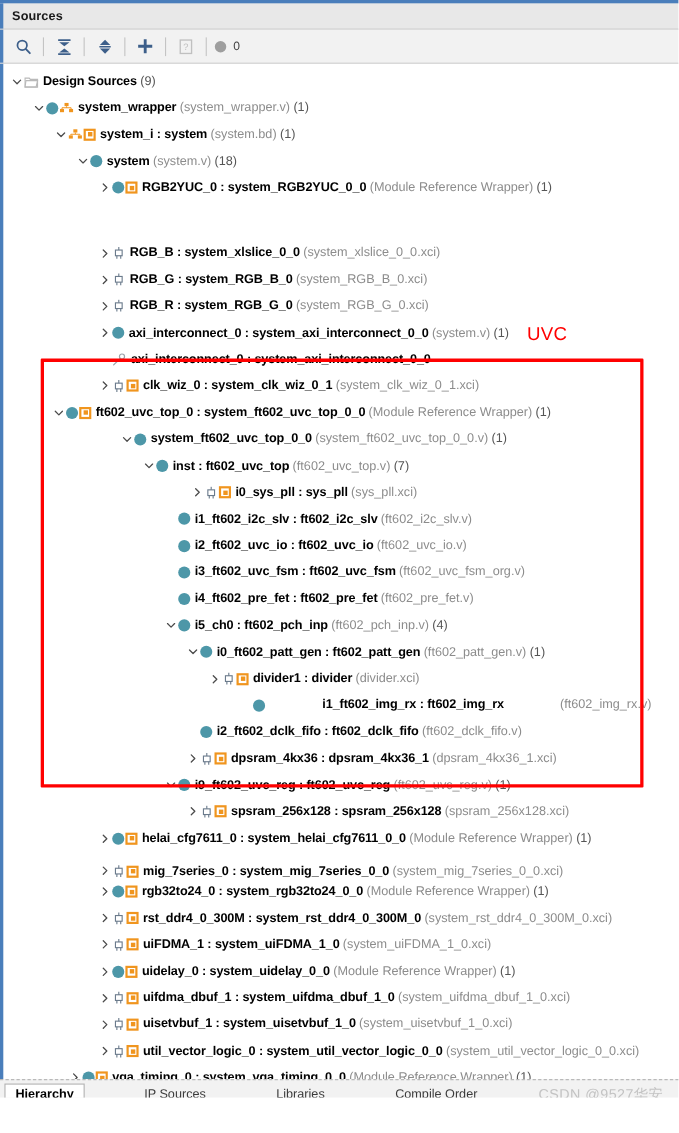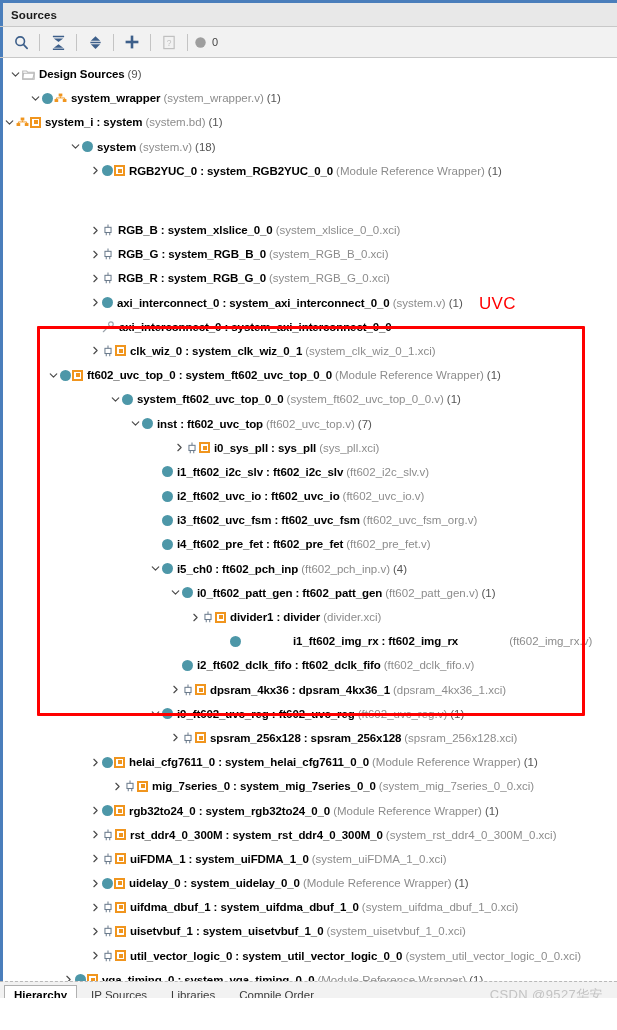--- a/index.html
+++ b/index.html
@@ -320,21 +320,21 @@
                 <line x1="7" y1="3.8" x2="7" y2="5.4" stroke="#f0951e" stroke-width="1"></line>
                 <line x1="2.5" y1="5.4" x2="11.5" y2="5.4" stroke="#f0951e" stroke-width="1"></line>
                 <line x1="2.5" y1="5.4" x2="2.5" y2="6.6" stroke="#f0951e" stroke-width="1"></line>
                 <line x1="11.5" y1="5.4" x2="11.5" y2="6.6" stroke="#f0951e" stroke-width="1"></line>
               </svg></span>
           </span>
           <span class="lbl lbl-bold">system_wrapper</span>
           <span class="dim">(system_wrapper.v)</span>
           <span class="cnt">(1)</span>
         </div>
-        <div class="row" style="">
+        <div class="row" style="padding-left: 46px;">
           <span class="twisty">
             <svg width="9" height="9" viewBox="0 0 10 10">
               <polyline points="1.4,3.2 5,6.8 8.6,3.2" fill="none" stroke="#4b4b4b" stroke-width="1.3" stroke-linecap="round" stroke-linejoin="round"></polyline>
             </svg>
           </span>
           <span class="icon-slot">
             <span class="ic-bd"><svg width="13" height="11" viewBox="0 0 14 12">
                 <rect x="5" y="0.6" width="4" height="3.2" fill="#f0951e"></rect>
                 <rect x="0.5" y="6.6" width="4" height="3.2" fill="#f0951e"></rect>
                 <rect x="9.5" y="6.6" width="4" height="3.2" fill="#f0951e"></rect>
@@ -674,21 +674,21 @@
             </svg>
           </span>
           <span class="icon-slot">
             <span class="ic-circle"></span>
             <span class="ic-osq"></span>
           </span>
           <span class="lbl">helai_cfg7611_0 : system_helai_cfg7611_0_0</span>
           <span class="dim">(Module Reference Wrapper)</span>
           <span class="cnt">(1)</span>
         </div>
-        <div class="row" style="padding-left: 108px;">
+        <div class="row" style="padding-left: 86px; align-items: flex-end;">
           <span class="twisty">
             <svg width="9" height="9" viewBox="0 0 10 10">
               <polyline points="3.2,1.4 6.8,5 3.2,8.6" fill="none" stroke="#4b4b4b" stroke-width="1.3" stroke-linecap="round" stroke-linejoin="round"></polyline>
             </svg>
           </span>
           <span class="icon-slot">
             <span class="ic-ip"><svg width="12" height="12" viewBox="0 0 13 13">
                 <rect x="3.2" y="3.6" width="6.6" height="5.6" fill="none" stroke="#6b7b8c" stroke-width="1.1"></rect>
                 <line x1="6.5" y1="0.6" x2="6.5" y2="3.6" stroke="#6b7b8c" stroke-width="1.1"></line>
                 <line x1="4.6" y1="9.2" x2="4.6" y2="12.2" stroke="#6b7b8c" stroke-width="1.1"></line>
@@ -844,21 +844,21 @@
           <span class="dim">(ft602_uvc_top.v)</span>
           <span class="cnt">(7)</span>
         </div>
       </div>
 
     <div class="hl-box" style="left: 34px; top: 268.062px; width: 548px; height: 390px;"></div>
     <span class="hl-label" style="left: 476px; top: 236.062px;">UVC</span>
   </div>
 
   <div class="tabbar">
-    <div id="tabs" style="display:flex;align-items:center;">
+    <div id="tabs" style="display:flex;align-items:center;gap:40px;">
         <div class="tab active">Hierarchy</div>
         <div class="tab">IP Sources</div>
         <div class="tab">Libraries</div>
         <div class="tab">Compile Order</div>
       </div>
     <span class="watermark">CSDN @9527华安</span>
   </div>
 
 </div>
 

